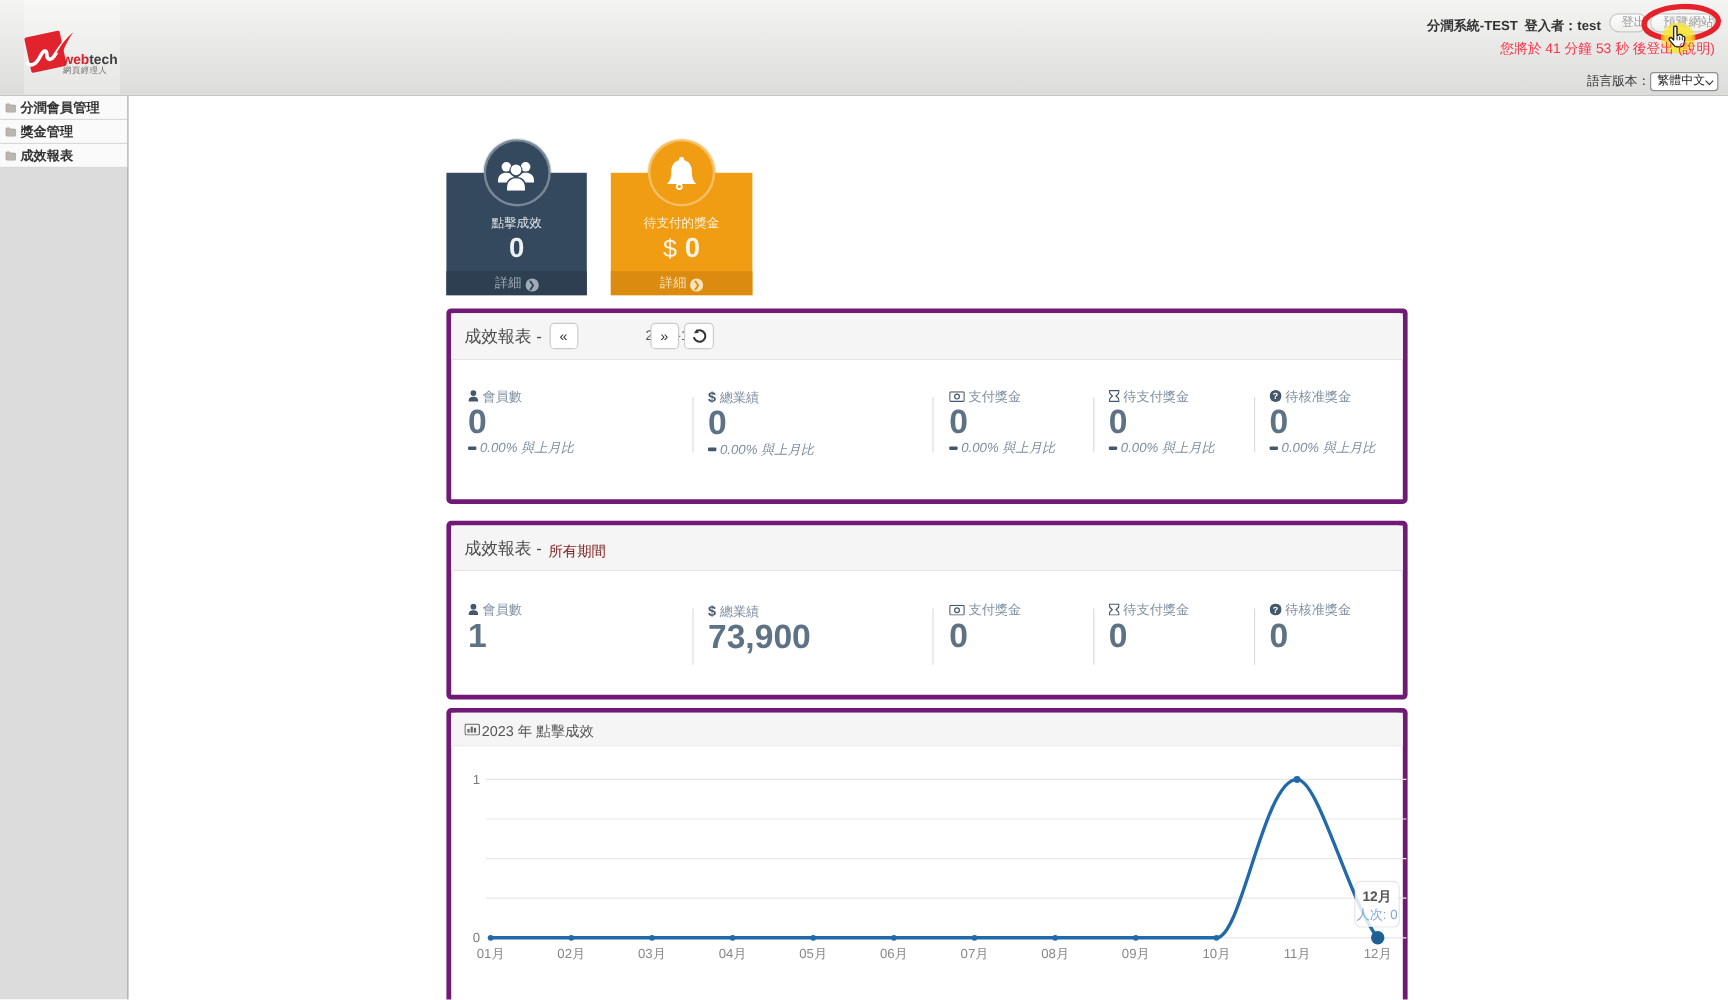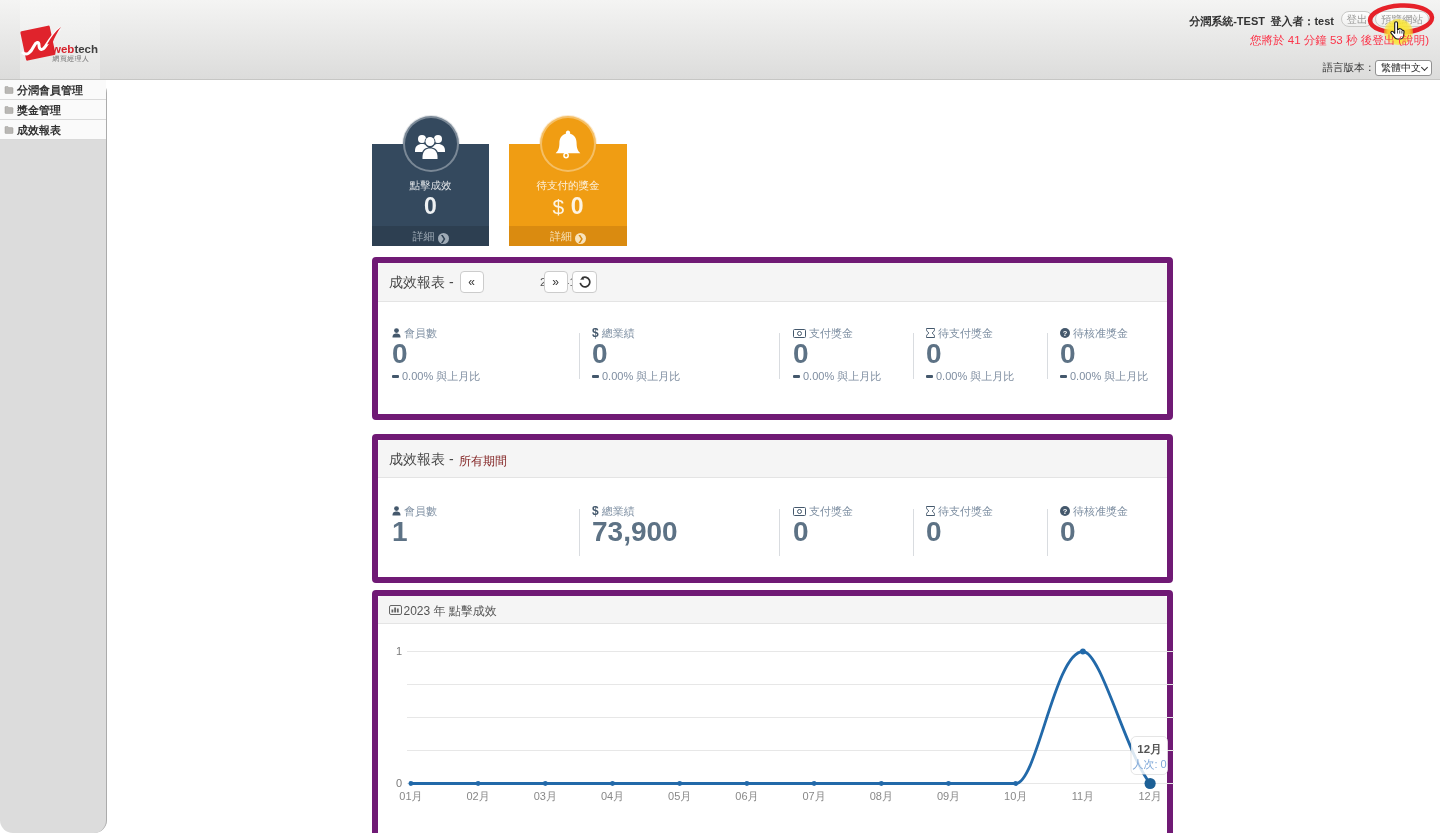--- a/index.html
+++ b/index.html
@@ -5,30 +5,30 @@
 * { margin:0; padding:0; box-sizing:border-box; }
 html,body { width:1440px; height:833px; background:#fff; font-family:"Liberation Sans", sans-serif; overflow:hidden; position:relative; }
 .abs { position:absolute; }
 
 
 #header { position:absolute; left:0; top:0; width:1440px; height:80px;
   background:linear-gradient(#f4f4f3, #dcdcdb); border-bottom:1px solid #c6c6c4; }
 #logobox { position:absolute; left:20px; top:0; width:80px; height:79px;
   background:linear-gradient(#f7f7f6, #e6e6e5); }
 #logintext { position:absolute; right:106px; top:14px; font-size:11px; font-weight:bold; color:#333; }
-.pillbtn { position:absolute; top:11px; height:16px; background:linear-gradient(#fdfdfd,#f0f0ef); border:1px solid #c9c9c7; border-radius:9px; color:#9a9a98; font-size:10.5px; text-align:center; line-height:14px; }
+.pillbtn { position:absolute; top:11px; height:16px; background:linear-gradient(#fdfdfd,#f0f0ef); border:1px solid #c9c9c7; border-radius:9px; color:#9a9a98; font-size:10.5px; text-align:right; line-height:14px; }
 #btn-logout { left:1341px; width:32px; }
 #btn-preview { left:1375px; width:54px; }
 #redtext { position:absolute; right:11px; top:33px; font-size:11.5px; color:#fb3449; }
 #langrow { position:absolute; right:8px; top:60px; font-size:10.5px; color:#333; }
 #langsel { display:inline-block; width:57px; height:16px; border:1px solid #919191; border-radius:3px; background:#fff; font-size:10px; color:#222; line-height:14px; padding-left:5px; position:relative; vertical-align:middle; }
 #langsel .caret { position:absolute; right:4px; top:4px; width:5px; height:5px; border-right:1.6px solid #333; border-bottom:1.6px solid #333; transform:rotate(45deg); }
 
 
-#sidebar { position:absolute; left:0; top:80px; width:107px; height:753px; background:#dcdcdc; border-right:1px solid #ababab;border-radius:13px; }
+#sidebar { position:absolute; left:0; top:80px; width:107px; height:753px; background:#dcdcdc; border-right:1px solid #ababab; }
 .menuitem { position:relative; height:20px; background:#fafafa; border-bottom:1px solid #d9d9d9; font-size:11px; font-weight:bold; color:#333; line-height:20px; padding-left:17px; }
 .menuitem svg { position:absolute; left:3.5px; top:6px; }
 
 
 .card { position:absolute; top:144px; height:102px; text-align:center; }
 #card1 { left:372px; width:117px; background:#34495e; }
 #card2 { left:509px; width:118px; background:#f09d13; }
 .cardcircle { position:absolute; top:-28.5px; left:50%; margin-left:-28px; width:56px; height:56px; border-radius:50%; border:2px solid rgba(255,255,255,0.35); }
 #card1 .cardcircle { background:#34495e; box-shadow:0 0 0 1px rgba(52,73,94,0.15); }
 #card2 .cardcircle { background:#f09d13; box-shadow:0 0 0 1px rgba(240,157,19,0.2); }
@@ -36,37 +36,37 @@
 .cardnum { position:absolute; top:51px; width:100%; font-size:23px; font-weight:bold; line-height:23px; color:#eef1f3; }
 #card2 .cardnum { color:#fdf4e3; }
 .cardfoot { position:absolute; bottom:0; width:100%; height:20px; font-size:11px; line-height:20px; }
 #card1 .cardfoot { background:#2d3f51; color:#9fabb6; }
 #card2 .cardfoot { background:#da8b10; color:#f8e3bb; }
 .circarrow { display:inline-block; width:11px; height:11px; border-radius:50%; font-size:8px; line-height:11px; text-align:center; vertical-align:-1px; }
 #card1 .circarrow { background:#9fabb6; color:#2d3f51; }
 #card2 .circarrow { background:#f8e3bb; color:#da8b10; }
 
 
-.panel { position:absolute; left:372px; width:801px; background:#fff; border:6px solid #701a75; border-radius:4px; }
+.panel { position:absolute; left:372px; width:801px; background:#fff; border:4px solid #701a75; border-radius:4px; }
 .phead { background:#f5f5f5; border-bottom:1px solid #e4e4e4; border-radius:4px 4px 0 0; position:relative; }
 #panel1 { top:257px; height:163px; }
 #panel1 .phead { height:39px; }
 #panel2 { top:434px; height:149px; }
 #panel2 .phead { height:38px; }
 #panel3 { top:590px; height:280px; }
 #panel3 .phead { height:28px; }
 .ptitle { position:absolute; left:11px; top:11px; font-size:14px; color:#4a4a4a; }
 .hbtn { position:absolute; top:8px; height:22px; background:#fff; border:1px solid #ccc; border-radius:4px; color:#333; font-size:12px; text-align:center; line-height:20px; }
 
 
 .stat { position:absolute; }
 .slabel { font-size:11px; line-height:13px; color:#7f90a3; white-space:nowrap; }
 .slabel svg { vertical-align:-1px; }
 .snum { font-size:28px; font-weight:bold; color:#5d7285; line-height:28px; margin-top:0px; }
-.spct { font-size:11px; line-height:12px; color:#7e8da0; margin-top:1.5px; white-space:nowrap; }
+.spct { font-size:11px; line-height:12px; font-style:italic; color:#7e8da0; margin-top:1.5px; white-space:nowrap; }
 .minus { display:inline-block; width:7px; height:3px; background:#44586c; border-radius:1px; vertical-align:2px; margin-right:3px; font-style:normal; }
 .vsep { position:absolute; width:1px; background:#d9dce0; }
 </style>
 </head>
 <body>
 
 <div id="header">
   <div id="logobox"></div>
   <svg class="abs" style="left:18px; top:23px;" width="92" height="42" viewBox="0 0 92 42">
     <g transform="rotate(-12 20.5 20.5)">

